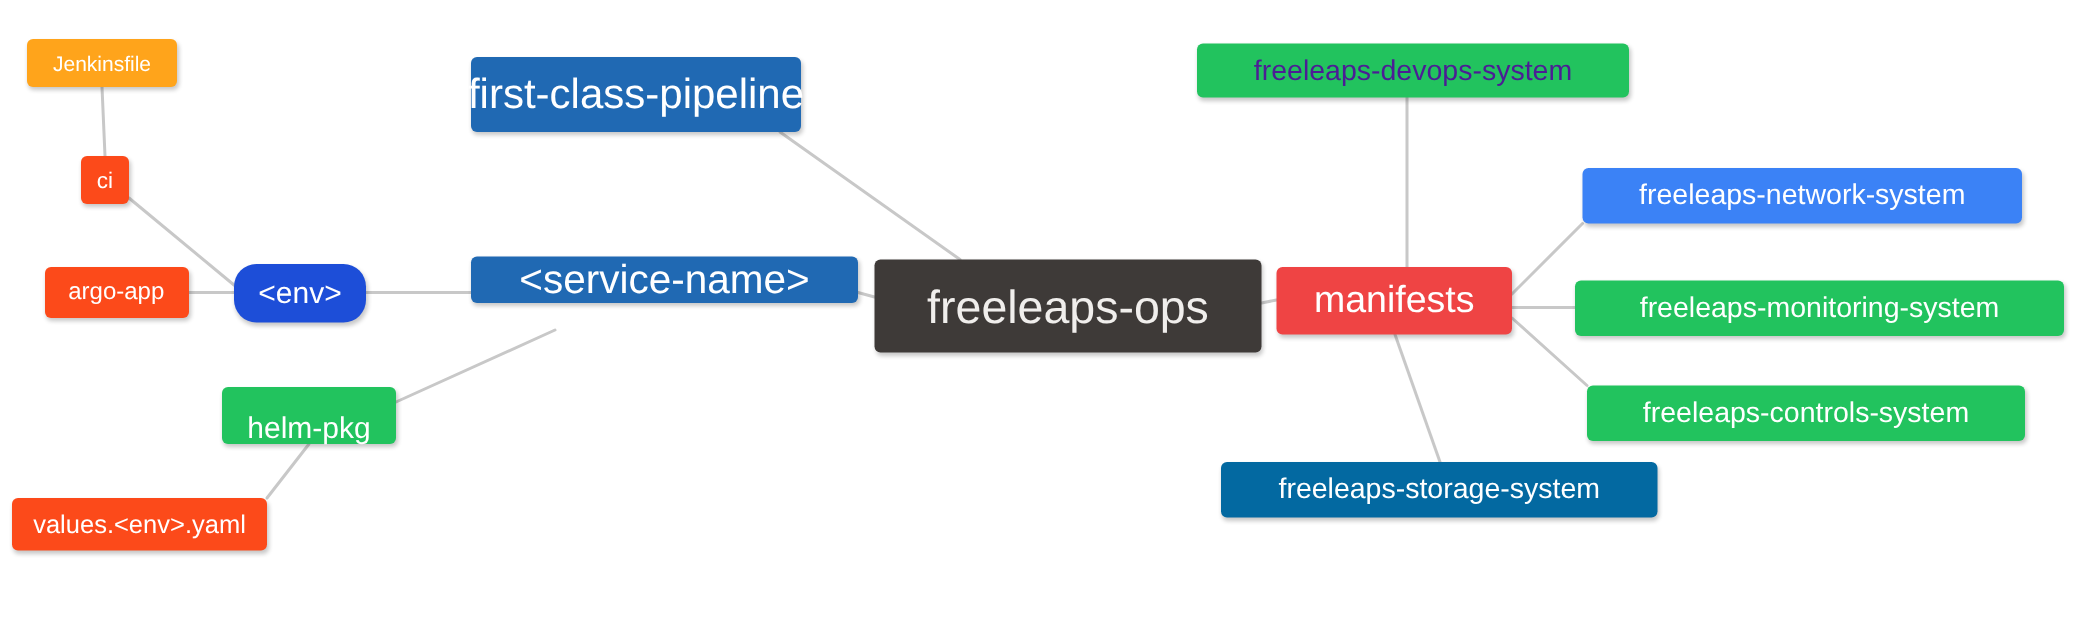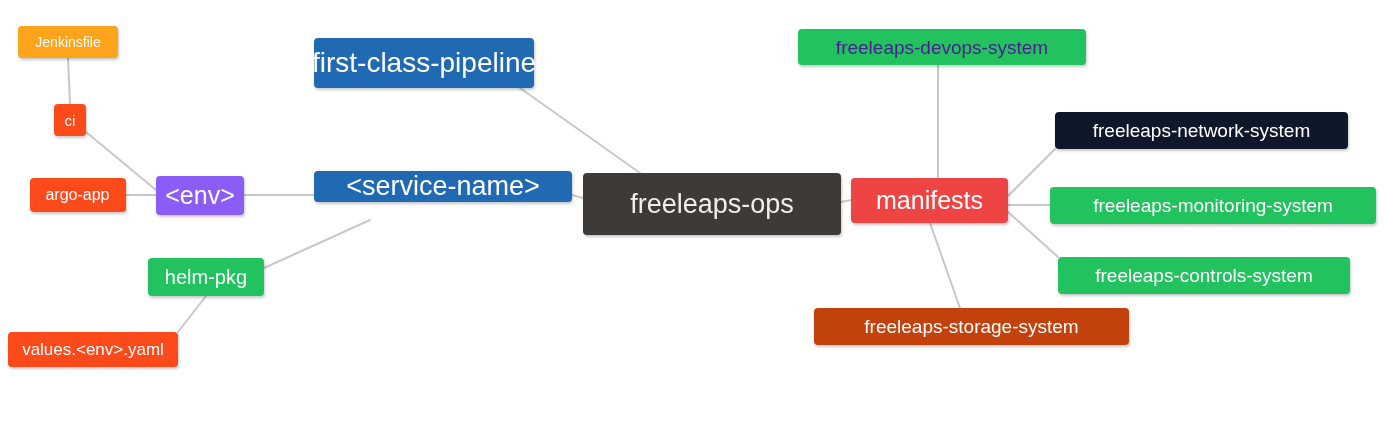--- a/index.html
+++ b/index.html
@@ -65,50 +65,50 @@
   <div id="node-layer">
       <div class="node" style="left: 18px; top: 26px; width: 100px; height: 32px; background: rgb(255, 164, 27); color: rgb(255, 255, 255); font-size: 14px;">
         <span class="node-label">Jenkinsfile</span>
       </div>
       <div class="node" style="left: 54px; top: 104px; width: 32px; height: 32px; background: rgb(252, 74, 26); color: rgb(255, 255, 255); font-size: 15px;">
         <span class="node-label">ci</span>
       </div>
       <div class="node" style="left: 30px; top: 178px; width: 96px; height: 34px; background: rgb(252, 74, 26); color: rgb(255, 255, 255); font-size: 16px; padding-left: 11px;">
         <span class="node-label">argo-app</span>
       </div>
-      <div class="node" style="left: 156px; top: 176px; width: 88px; height: 39px; background: #8b5cf6; color: rgb(255, 255, 255); font-size: 25px;">
+      <div class="node" style="left: 156px; top: 176px; width: 88px; height: 39px; background: #1d4ed8; color: rgb(255, 255, 255); font-size: 20px; border-radius: 15px;">
         <span class="node-label">&lt;env&gt;</span>
       </div>
-      <div class="node" style="left: 148px; top: 258px; width: 116px; height: 38px; background: rgb(34, 195, 94); color: rgb(255, 255, 255); font-size: 20px;">
+      <div class="node" style="left: 148px; top: 258px; width: 116px; height: 38px; background: rgb(34, 195, 94); color: rgb(255, 255, 255); font-size: 20px; align-items: flex-end;">
         <span class="node-label">helm-pkg</span>
       </div>
       <div class="node" style="left: 8px; top: 332px; width: 170px; height: 35px; background: rgb(252, 74, 26); color: rgb(255, 255, 255); font-size: 17px;">
         <span class="node-label">values.&lt;env&gt;.yaml</span>
       </div>
       <div class="node" style="left: 314px; top: 171px; width: 258px; height: 31px; background: rgb(32, 105, 179); color: rgb(255, 255, 255); font-size: 27px;">
         <span class="node-label">&lt;service-name&gt;</span>
       </div>
       <div class="node" style="left: 314px; top: 38px; width: 220px; height: 50px; background: rgb(32, 105, 179); color: rgb(255, 255, 255); font-size: 28px;">
         <span class="node-label">first-class-pipeline</span>
       </div>
-      <div class="node" style="left: 583px; top: 173px; width: 258px; height: 62px; background: rgb(62, 58, 56); color: rgb(240, 238, 236); font-size: 27px;">
+      <div class="node" style="left: 583px; top: 173px; width: 258px; height: 62px; background: rgb(62, 58, 56); color: rgb(240, 238, 236); font-size: 31px;">
         <span class="node-label">freeleaps-ops</span>
       </div>
       <div class="node" style="left: 851px; top: 178px; width: 157px; height: 45px; background: #ef4444; color: rgb(255, 255, 255); font-size: 25px;">
         <span class="node-label">manifests</span>
       </div>
       <div class="node" style="left: 798px; top: 29px; width: 288px; height: 36px; background: rgb(34, 195, 94); color: #4c1d95; font-size: 19px;">
         <span class="node-label">freeleaps-devops-system</span>
       </div>
-      <div class="node" style="left: 1055px; top: 112px; width: 293px; height: 37px; background: #0f172a; color: rgb(255, 255, 255); font-size: 19px;">
+      <div class="node" style="left: 1055px; top: 112px; width: 293px; height: 37px; background: #3b82f6; color: rgb(255, 255, 255); font-size: 19px;">
         <span class="node-label">freeleaps-network-system</span>
       </div>
       <div class="node" style="left: 1050px; top: 187px; width: 326px; height: 37px; background: rgb(34, 195, 94); color: rgb(255, 255, 255); font-size: 19px;">
         <span class="node-label">freeleaps-monitoring-system</span>
       </div>
       <div class="node" style="left: 1058px; top: 257px; width: 292px; height: 37px; background: rgb(34, 195, 94); color: rgb(255, 255, 255); font-size: 19px;">
         <span class="node-label">freeleaps-controls-system</span>
       </div>
-      <div class="node" style="left: 814px; top: 308px; width: 315px; height: 37px; background: #c2410c; color: rgb(255, 255, 255); font-size: 19px; padding-left: 12px;">
+      <div class="node" style="left: 814px; top: 308px; width: 291px; height: 37px; background: #0369a1; color: rgb(255, 255, 255); font-size: 19px; padding-left: 12px;">
         <span class="node-label">freeleaps-storage-system</span>
       </div>
     </div>
 </div>
 
 </body></html>

